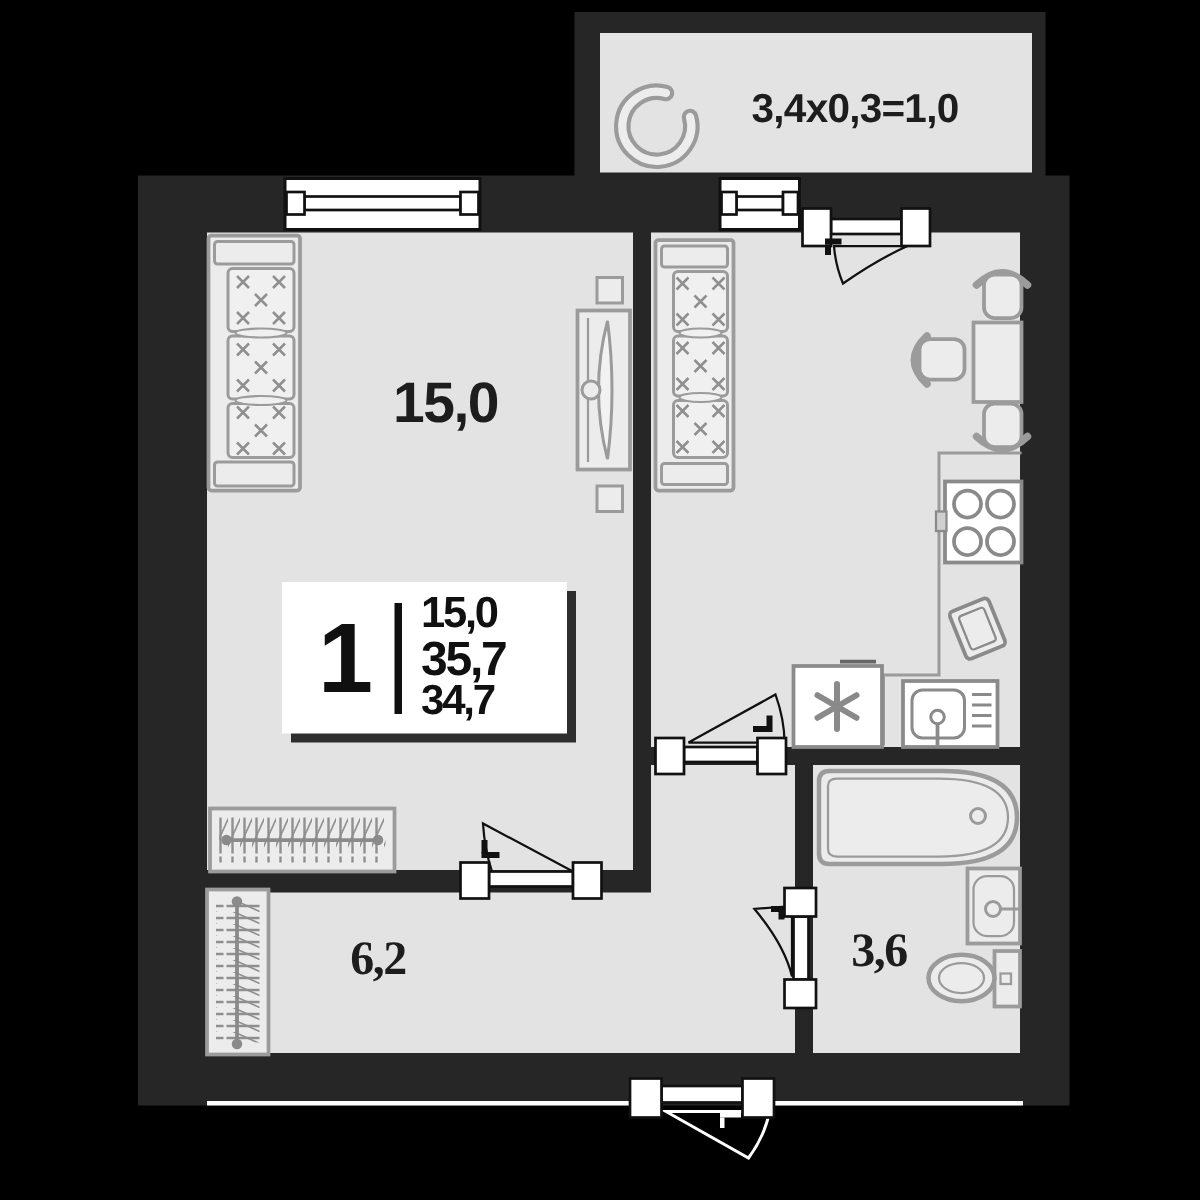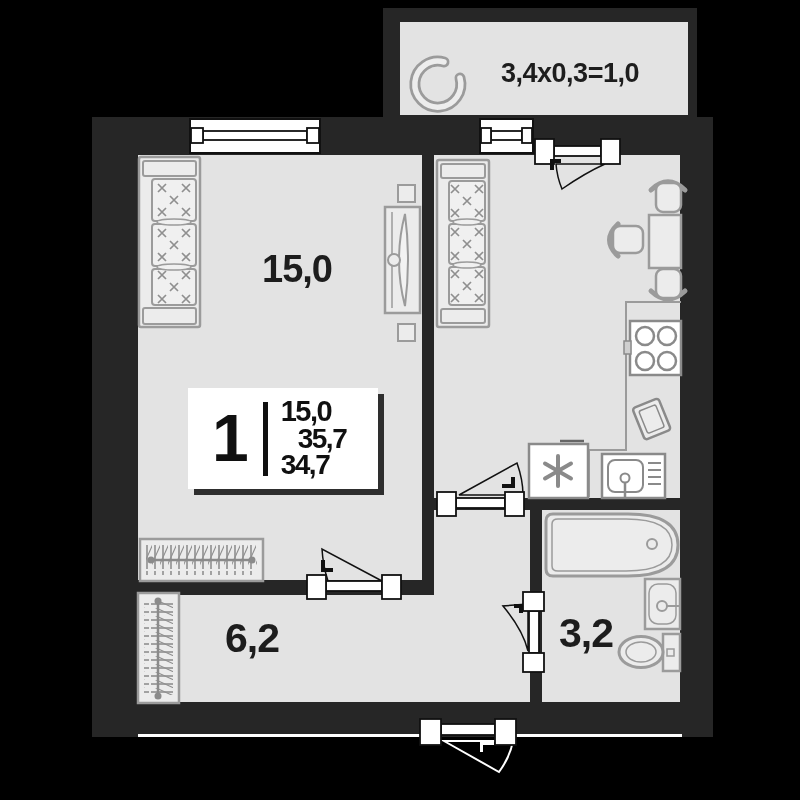--- a/index.html
+++ b/index.html
@@ -2,31 +2,31 @@
 <html><head>
 <meta charset="utf-8">
 <style>
   html,body{margin:0;padding:0;background:#000;}
   .stage{position:relative;width:800px;height:800px;background:#000;overflow:hidden;
          font-family:"Liberation Sans",sans-serif;}
   .stage svg{position:absolute;left:0;top:0;}
   .lbl{position:absolute;transform:translate(-50%,-50%);font-weight:bold;color:#1d1d1d;
        letter-spacing:-1px;white-space:nowrap;line-height:1;text-align:center;}
   .lbl-room-lg{font-size:38px;}
-  .lbl-room-sm{font-size:41px;}
+  .lbl-room-sm{font-size:32px;font-family:Liberation Serif, serif;}
   .lbl-balcony{font-size:27px;letter-spacing:-0.5px;}
   .infobox{position:absolute;left:188px;top:388px;width:190px;height:101px;background:#fff;
            box-shadow:6px 6px 0 #2e2e2e;display:flex;align-items:center;box-sizing:border-box;
            padding-left:24px;color:#101010;}
   .infobox .num{font-size:66px;font-weight:bold;line-height:0.85;letter-spacing:-2px;}
   .infobox .vr{width:5px;height:74px;background:#101010;margin:0 13px 0 16px;}
   .infobox .col{display:flex;flex-direction:column;justify-content:center;font-weight:bold;
                 letter-spacing:-1.5px;}
   .infobox .v1{font-size:29px;line-height:0.95;}
-  .infobox .v2{font-size:28px;line-height:0.95;margin-left:17px;}
+  .infobox .v2{font-size:32px;line-height:0.95;}
   .infobox .v3{font-size:28px;line-height:0.95;}
 </style>
 </head>
 <body>
 
 <div class="stage">
 <svg width="800" height="800" viewBox="0 0 800 800">
   <defs>
     <path id="xm" d="M-4,-4 L4,4 M4,-4 L-4,4" stroke="#8f8f8f" stroke-width="1.7" fill="none"></path>
     <g id="xq">
@@ -244,21 +244,21 @@
     <rect x="663" y="634" width="17" height="37" fill="#ececec" stroke="#9b9b9b" stroke-width="2.5"></rect>
     <rect x="667" y="649" width="7" height="7" fill="#ececec" stroke="#9b9b9b" stroke-width="1.5"></rect>
     <ellipse cx="641" cy="652" rx="22" ry="15.5" fill="#ececec" stroke="#9b9b9b" stroke-width="3"></ellipse>
     <ellipse cx="641" cy="652" rx="15" ry="10" fill="none" stroke="#9b9b9b" stroke-width="1.5"></ellipse>
   </g>
 </svg>
 
   <div class="lbl lbl-balcony" style="left:570px;top:73px;">3,4x0,3=1,0</div>
   <div class="lbl lbl-room-lg" style="left:297px;top:269px;">15,0</div>
   <div class="lbl lbl-room-sm" style="left:252px;top:638px;">6,2</div>
-  <div class="lbl lbl-room-sm" style="left:586px;top:633px;">3,2</div>
+  <div class="lbl lbl-room-sm" style="left:586px;top:633px;">3,6</div>
 
   <div class="infobox">
     <div class="num">1</div>
     <div class="vr"></div>
     <div class="col">
       <div class="v1">15,0</div>
       <div class="v2">35,7</div>
       <div class="v3">34,7</div>
     </div>
   </div>

